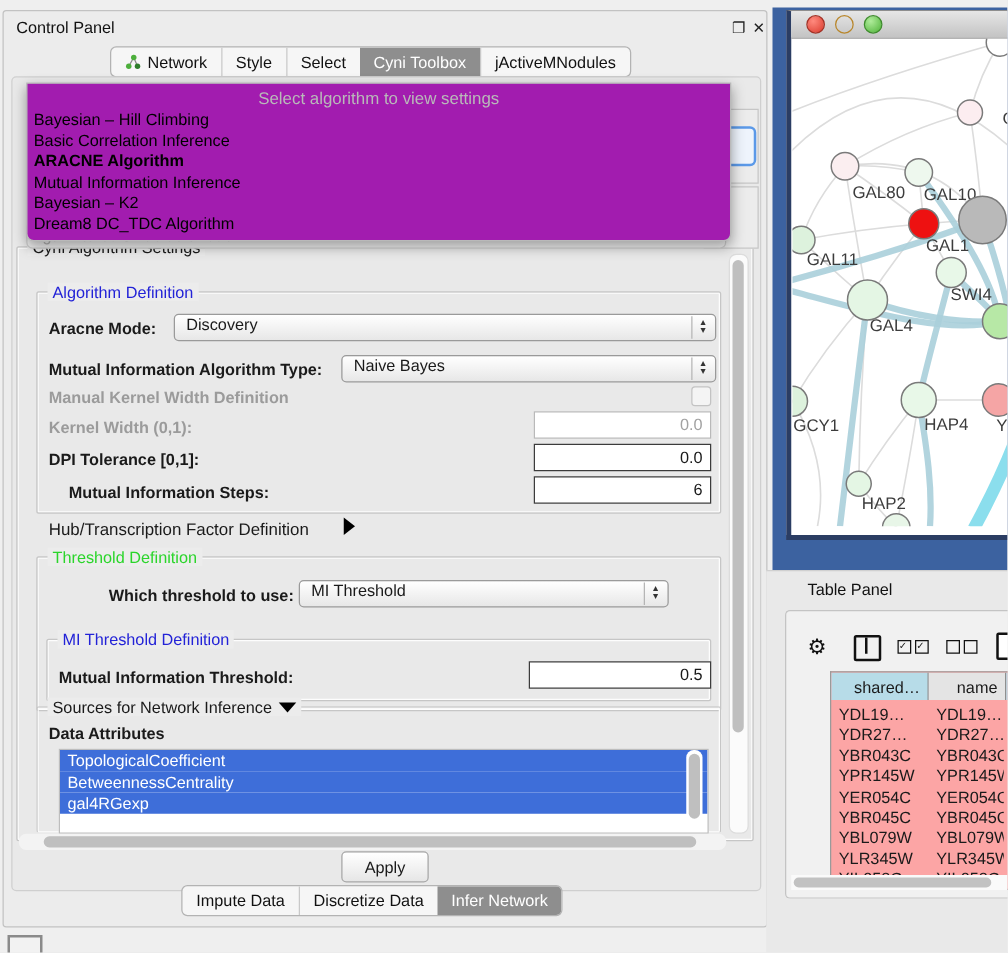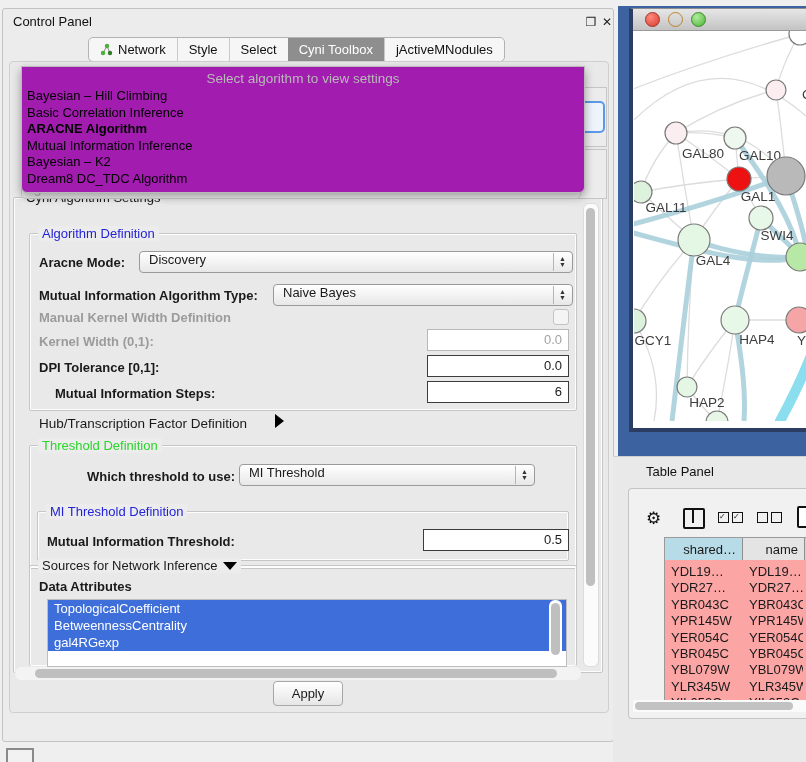--- a/index.html
+++ b/index.html
@@ -184,20 +184,31 @@
   <div class="abs sb-track-v" style="left:546px;top:591px;width:13px;height:64px;border:none;background:#fff;">
     <div class="sb-thumb" style="position:absolute;left:2px;top:3px;width:9px;height:52px;"></div>
   </div>
 
   <div class="abs" style="left:12px;top:658px;width:566px;height:13px;background:#f3f3f3;border-radius:6px;">
     <div class="sb-thumb" style="position:absolute;left:20px;top:2px;width:522px;height:9px;"></div>
   </div>
 
   <div class="abs btn" style="left:270px;top:672px;width:68px;height:23px;">Apply</div>
 
+  <div class="abs tabstrip" style="left:142px;top:699px;" id="bottom-tabs">
+      <div class="tab">
+        <span>Impute Data</span>
+      </div>
+      <div class="tab">
+        <span>Discretize Data</span>
+      </div>
+      <div class="tab sel">
+        <span>Infer Network</span>
+      </div>
+    </div>
 </div>
 
 <div class="abs desktop"></div>
 
 <div class="abs netwin">
   <div class="titlebar">
     <span class="light" style="background:radial-gradient(circle at 35% 30%,#ff8a7e,#da3b2e);border:1px solid #a33226;"></span>
     <span class="light" style="background:radial-gradient(circle at 35% 30%,#ffe08a,#eaa833;border:0);border:1px solid #b8862b;"></span>
     <span class="light" style="background:radial-gradient(circle at 35% 30%,#b4ee9f,#58b greenyellow);background:radial-gradient(circle at 35% 30%,#b0ec9b,#4eb238);border:1px solid #3f8c2e;"></span>
   </div>

